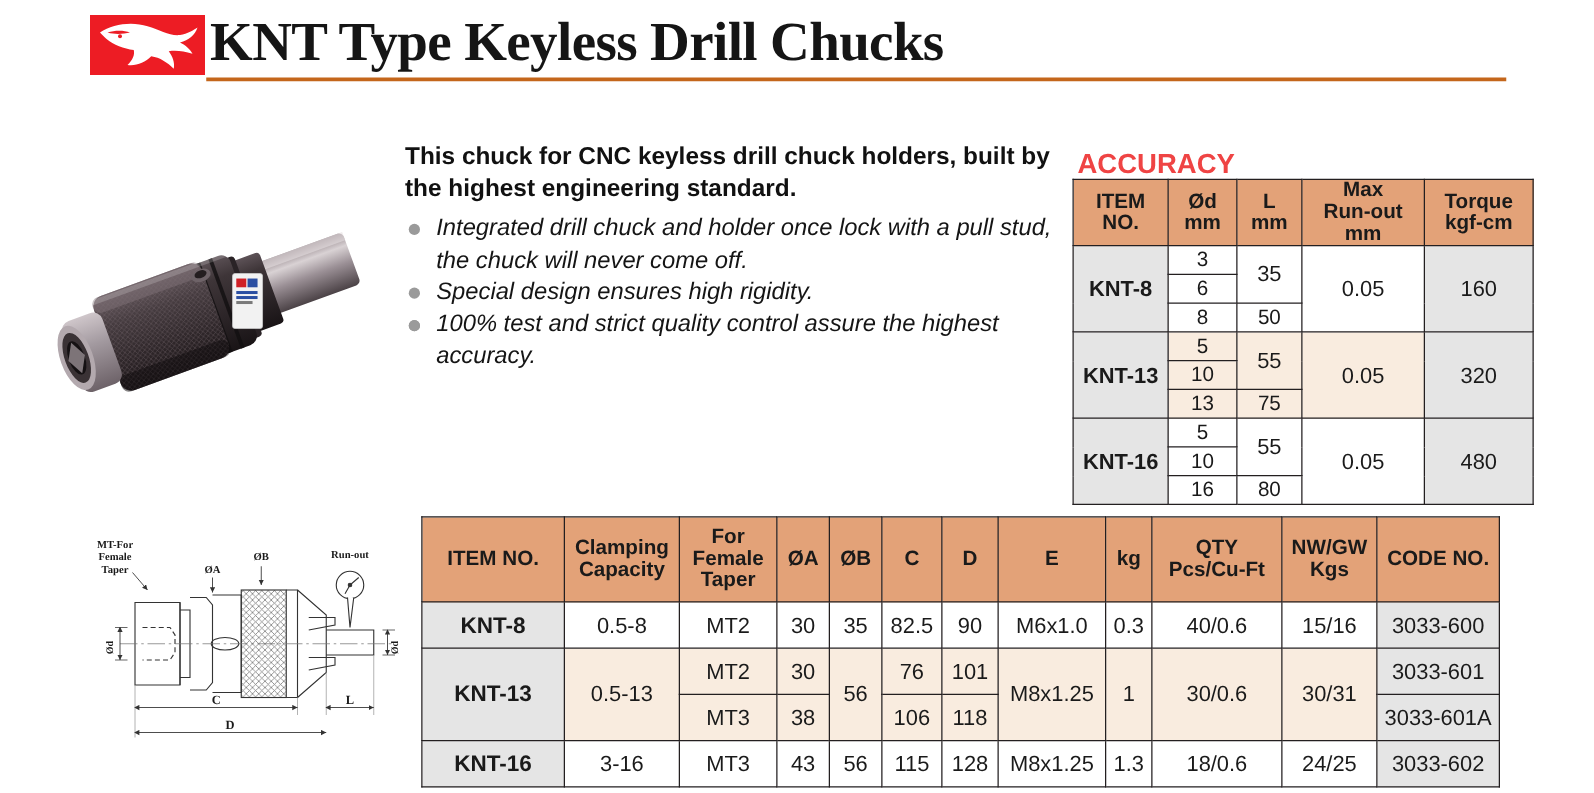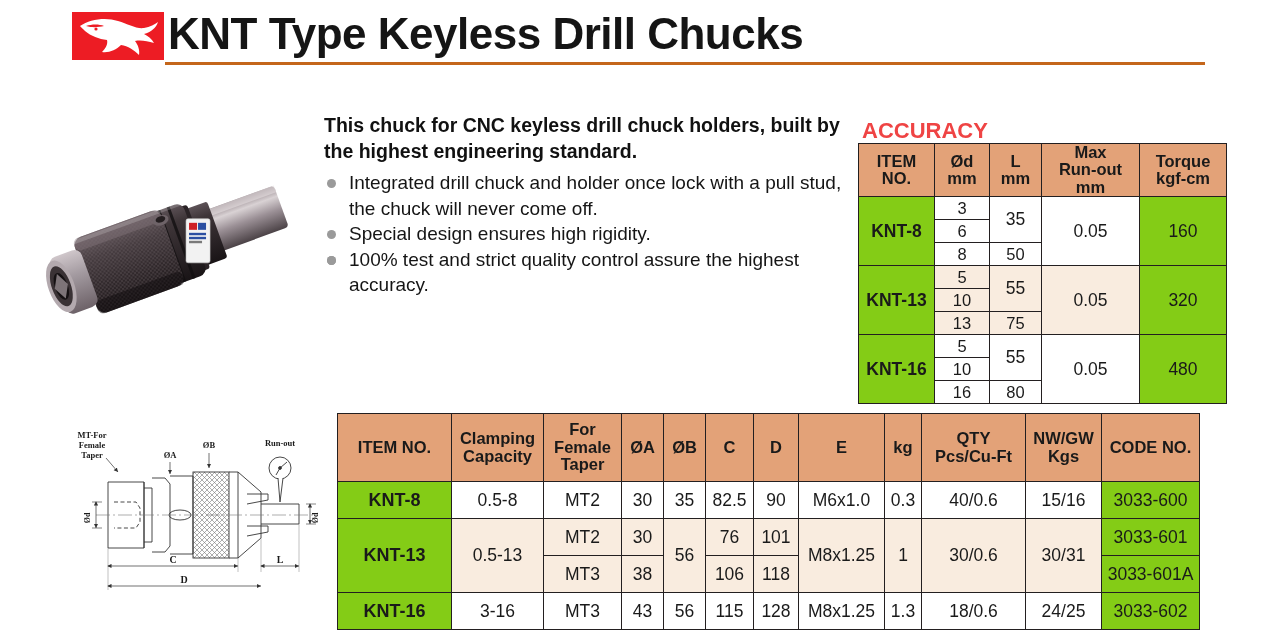--- a/index.html
+++ b/index.html
@@ -17,21 +17,21 @@
   #header { position: absolute; left: 0; top: 0; width: 1275px; height: 78px; }
   #logo-box {
     position: absolute; left: 72px; top: 12px; width: 92px; height: 48px;
     background: #ED1C24; overflow: hidden;
   }
   #logo-box svg { display: block; width: 92px; height: 48px; }
   #page-title {
     position: absolute; left: 168px; top: 4px;
     font-size: 44px; font-weight: bold; letter-spacing: -0.5px;
     color: #151515; white-space: nowrap; line-height: 60px;
-    font-family: Liberation Sans, sans-serif;
+    font-family: Liberation Serif, serif;
   }
   #title-rule {
     position: absolute; left: 165px; top: 62px; width: 1040px; height: 3px;
     background: #C4661B;
   }
 
   
   #product-photo { position: absolute; left: 28px; top: 150px; width: 296px; height: 236px; }
   #product-photo svg { display: block; width: 296px; height: 236px; }
 
@@ -39,40 +39,41 @@
   #desc { position: absolute; left: 324px; top: 112px; width: 530px; }
   #desc-heading {
     font-size: 19.5px; font-weight: bold; line-height: 26px;
     color: #111; margin: 0 0 6px 0;
   }
   ul#feature-list { list-style: none; margin: 0; padding: 0; }
   ul#feature-list li {
     position: relative; padding-left: 25px;
     font-size: 19px; line-height: 25.5px; color: #151515;
     margin-bottom: 0px;
+    font-style: italic;
   }
   ul#feature-list li .bullet {
     position: absolute; left: 3px; top: 9px;
     width: 9px; height: 9px; border-radius: 50%;
     background: #9a9a9a;
   }
 
   
   .cat-table { border-collapse: collapse; table-layout: fixed; }
   .cat-table td, .cat-table th {
     border: 1.6px solid #231f20;
     text-align: center; vertical-align: middle;
     font-family: "Liberation Sans", sans-serif;
     color: #1a1a1a; padding: 0;
   }
   .cat-table th {
     background: #E3A278; font-weight: bold; line-height: 1.06;
   }
   .cell-white { background: #ffffff; }
-  .cell-peach { background: #84cc16; }
+  .cell-peach { background: #e5e5e5; }
   .cell-cream { background: #F9ECDF; }
   .name-cell { font-weight: bold; }
 
   
   #accuracy-label {
     position: absolute; left: 862px; top: 118px;
     font-size: 22px; font-weight: bold; color: #ef4444;
   }
   #accuracy-wrap { position: absolute; left: 858px; top: 143px; }
   #accuracy-table { width: 340px; }

